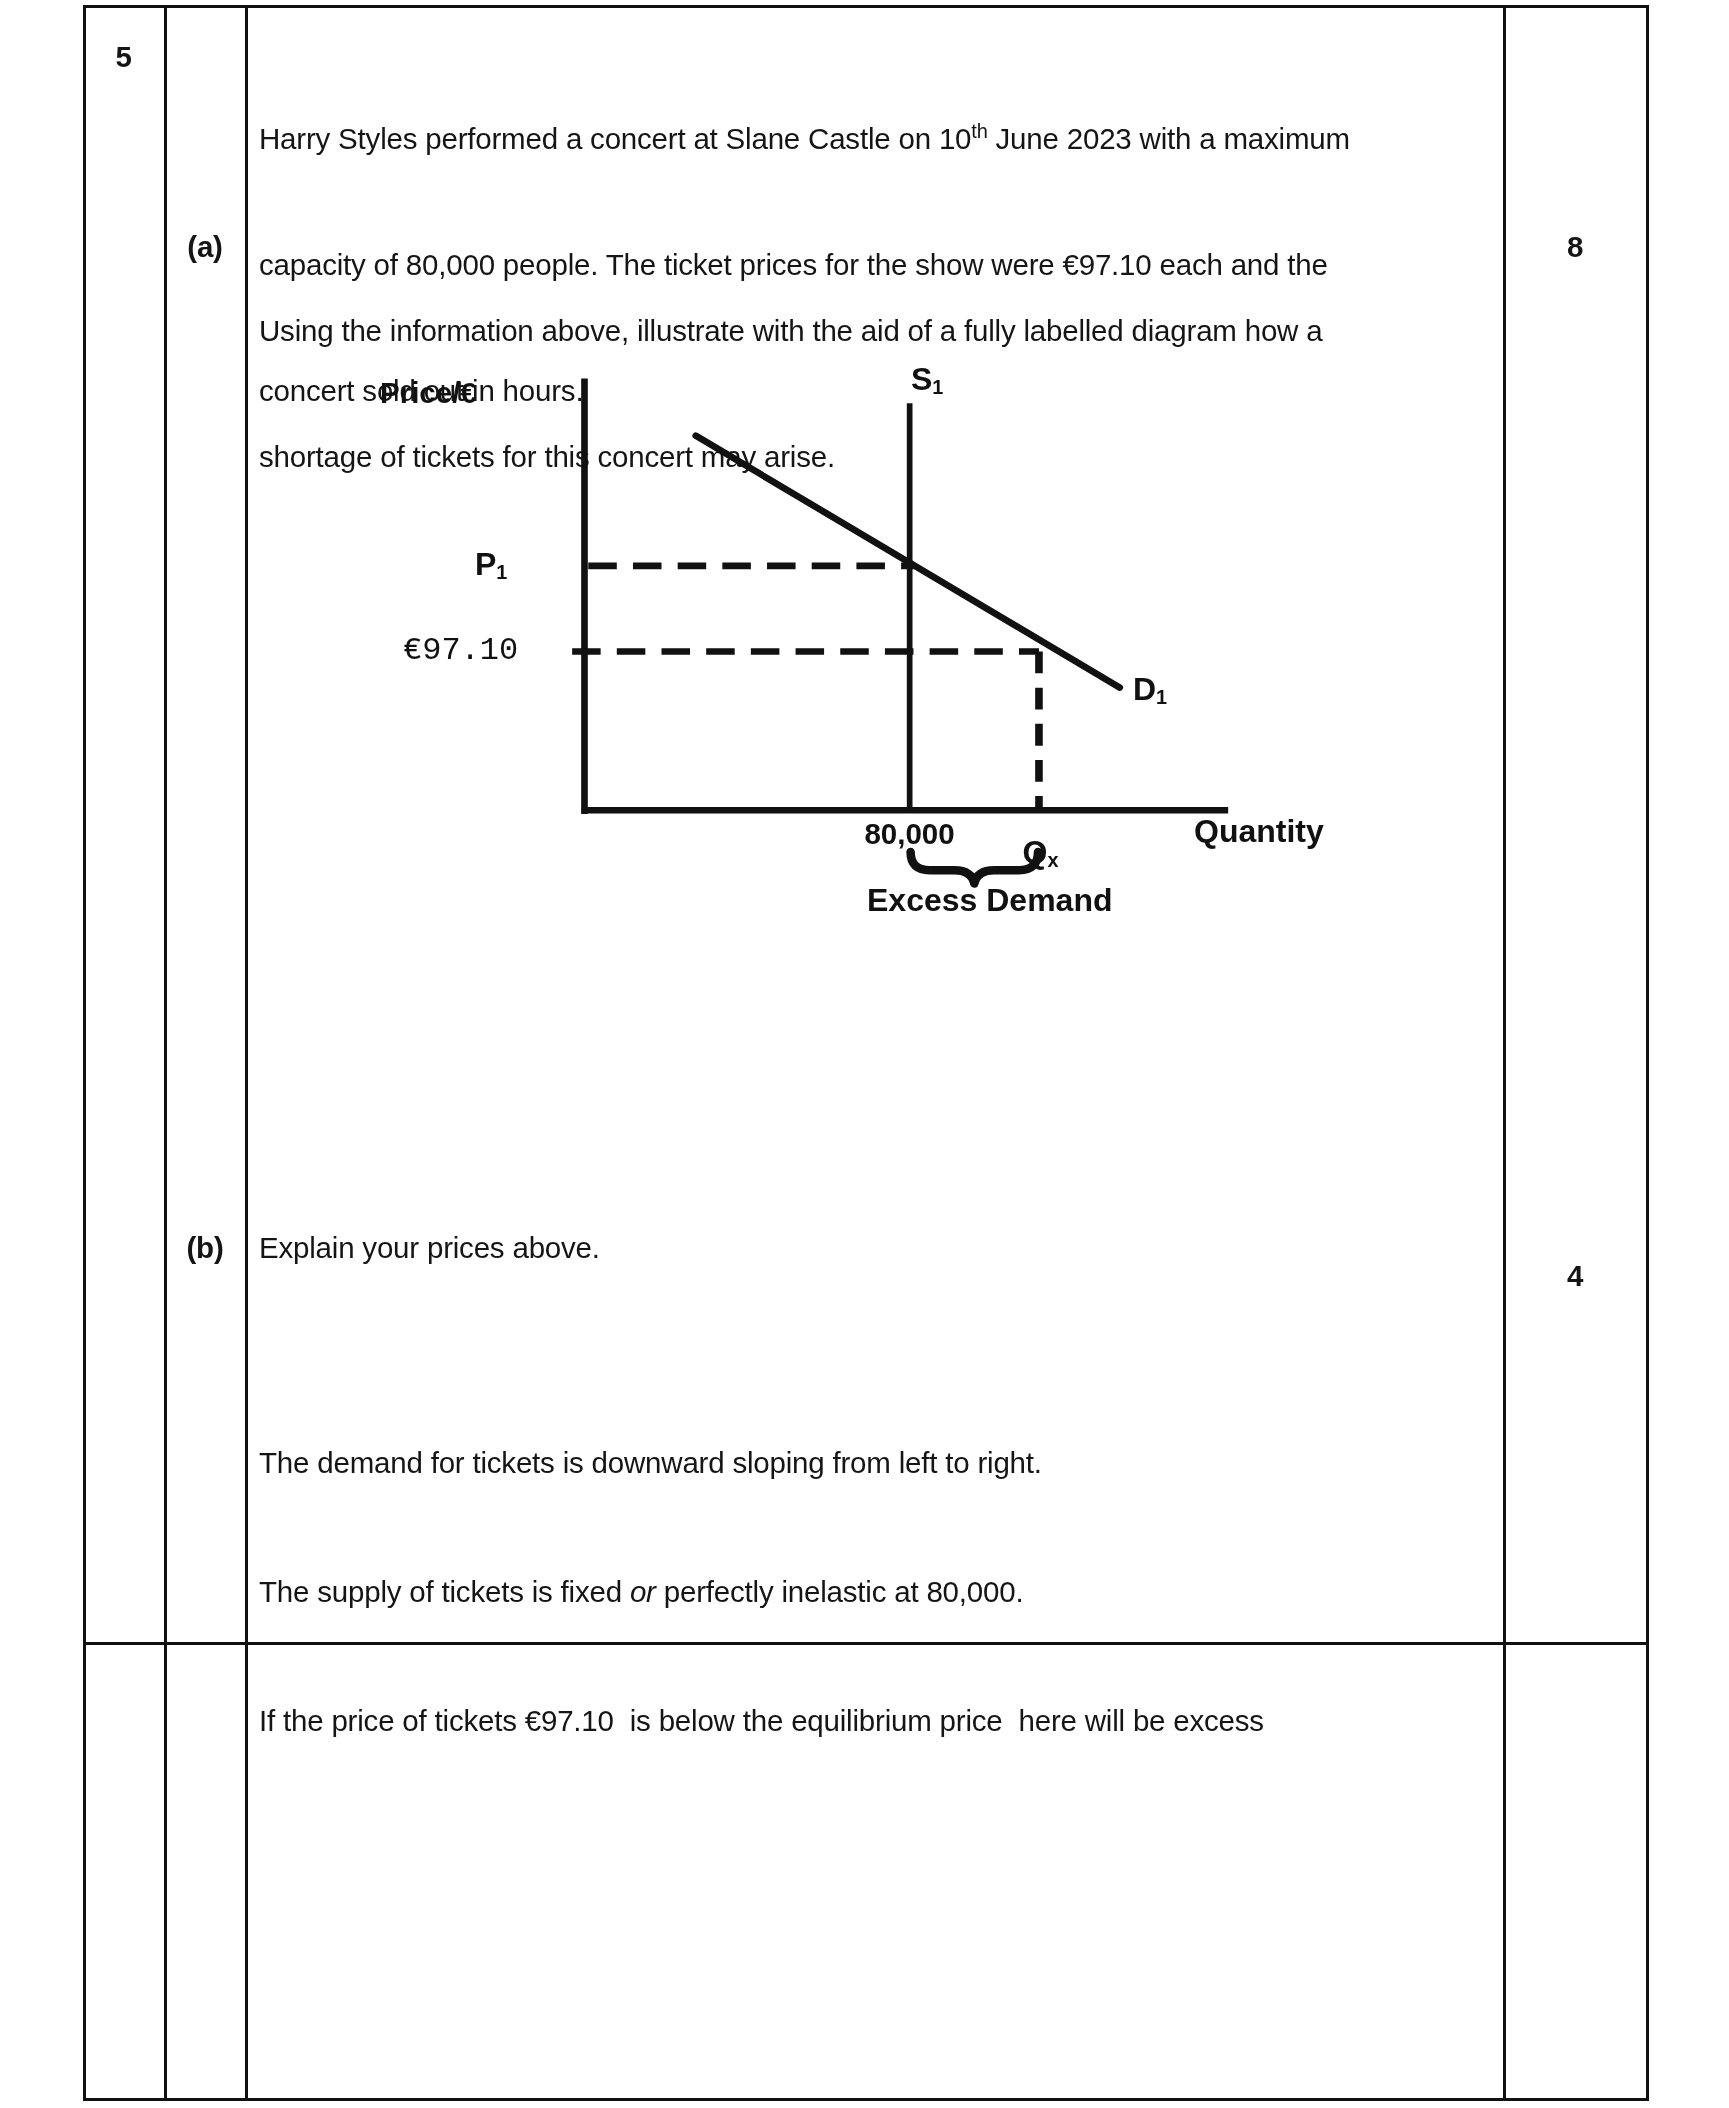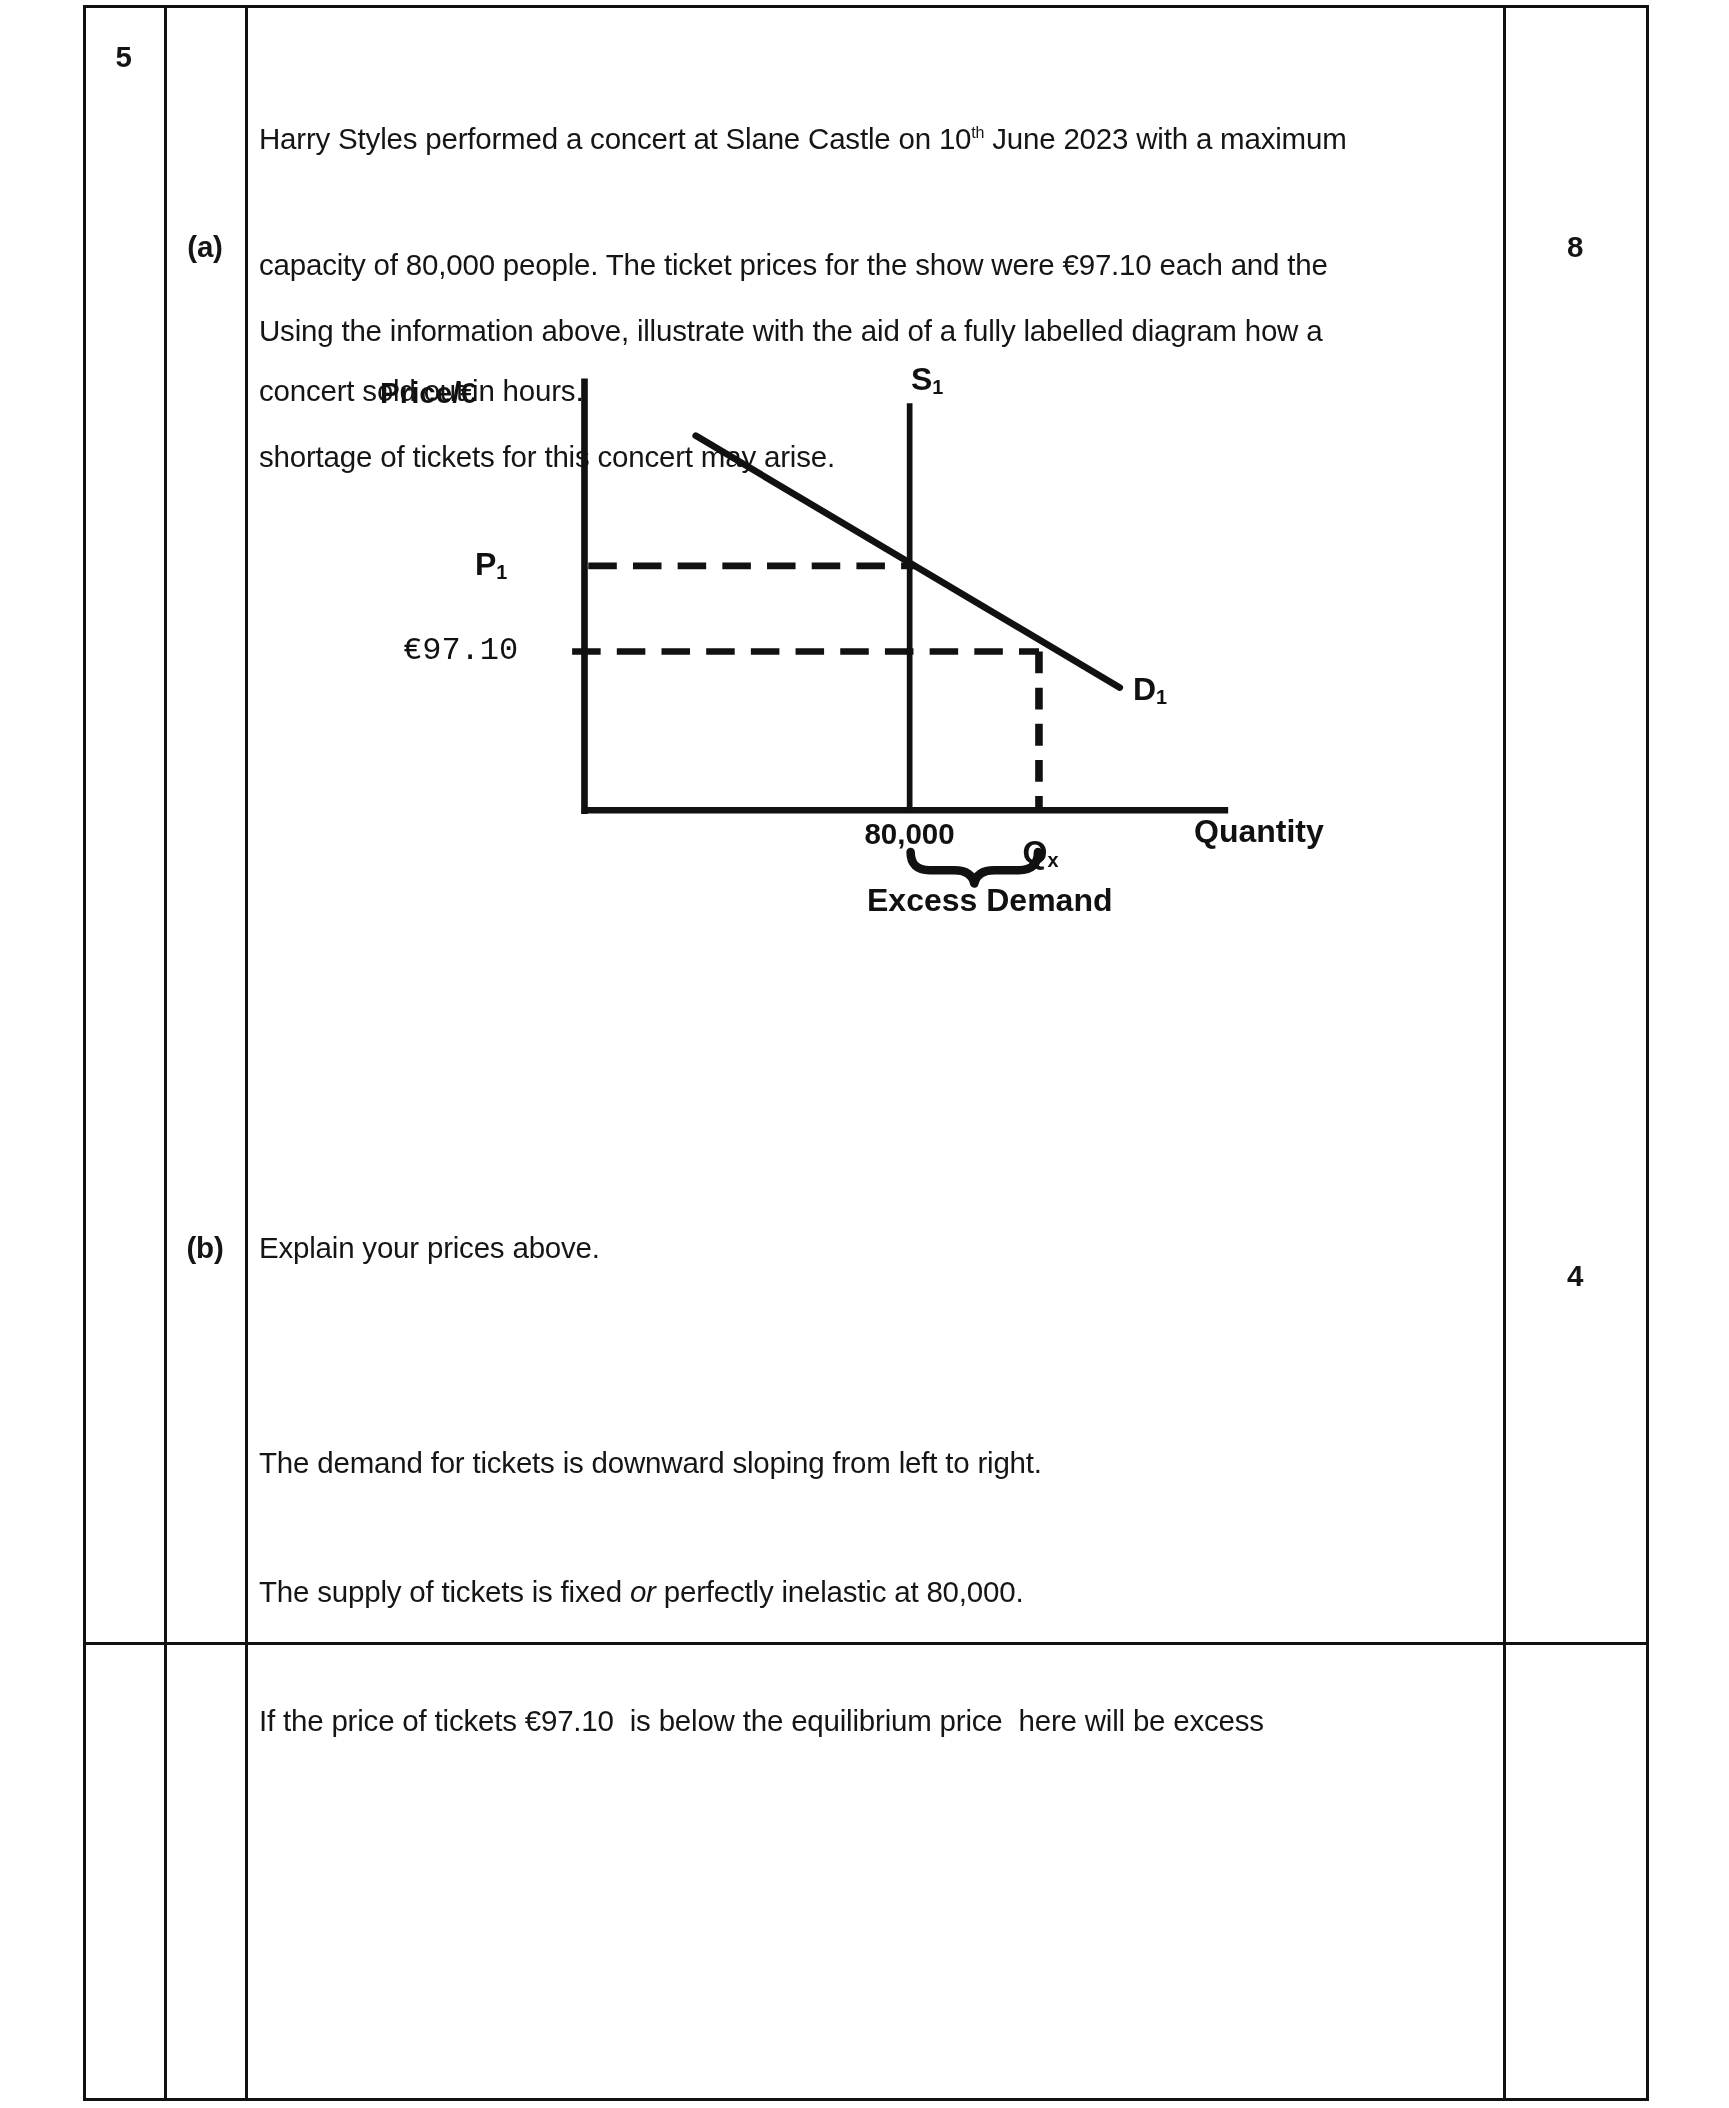--- a/index.html
+++ b/index.html
@@ -11,21 +11,21 @@
     color:#151515;
     overflow:hidden;
   }
   .abs{position:absolute;}
   .vline{position:absolute;width:2.9px;background:#111;}
   .hline{position:absolute;height:2.9px;background:#111;}
   .body-text{font-size:29.5px;line-height:42px;letter-spacing:-0.2px;white-space:pre;}
   .bold{font-weight:bold;}
   .center{text-align:center;}
   .right{}
-  sup.th{font-size:16px;vertical-align:super;line-height:0;}
+  sup.th{font-size:20px;vertical-align:super;line-height:0;}
   .ital{font-style:italic;}
   .dlabel{position:absolute;font-weight:bold;font-size:32px;line-height:32px;color:#111;white-space:nowrap;}
   .dsub{font-size:0.62em;vertical-align:-0.22em;}
   .answers div{white-space:pre;}
 </style>
 </head>
 <body>
 
 <div class="page">
 

